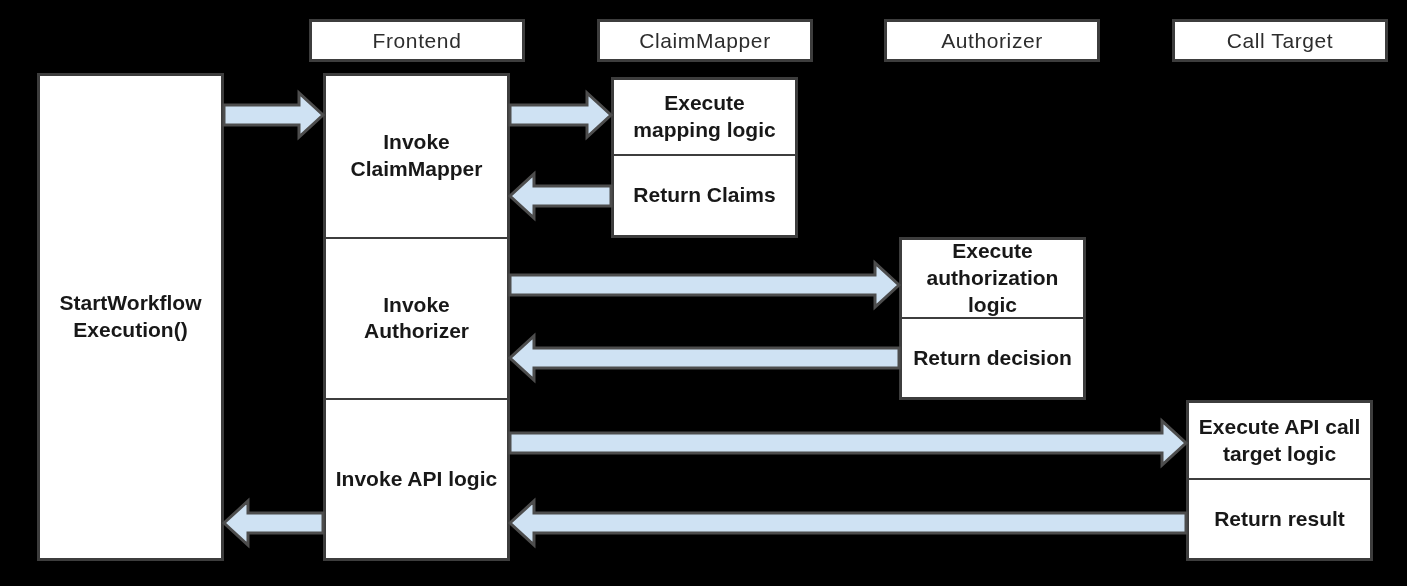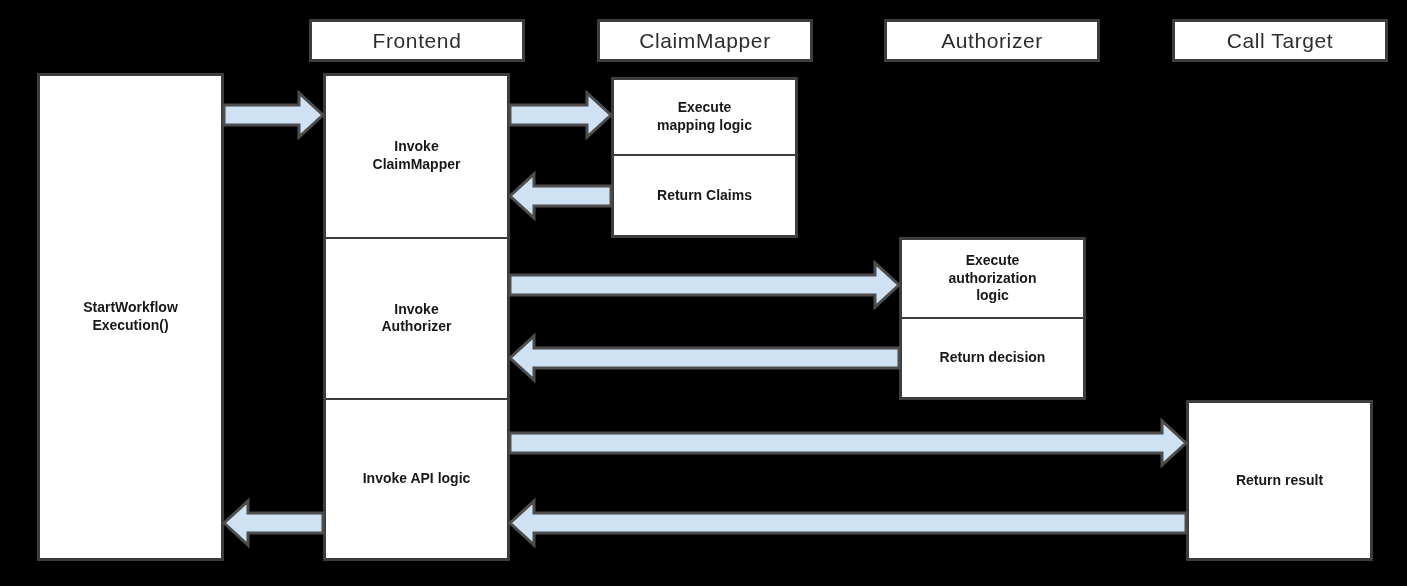--- a/index.html
+++ b/index.html
@@ -40,21 +40,21 @@
     flex-direction: column;
   }
   .section {
     flex-basis: 0;
     min-height: 0;
     display: flex;
     flex-direction: column;
     align-items: center;
     justify-content: center;
     text-align: center;
-    font-size: 14px;
+    font-size: 21px;
     font-weight: 700;
     line-height: 1.28;
     color: var(--label-text, #181818);
     padding: 2px 6px;
     box-sizing: border-box;
   }
   .section + .section {
     border-top: 2px solid var(--box-border, #3d3d3d);
   }
   #arrow-layer {
@@ -112,20 +112,24 @@
         <div>logic</div>
       </div>
       <div class="section" style="flex-grow: 82;">
         <div>Return decision</div>
       </div>
     </div>
     <div class="header-box" style="left: 1172px; top: 19px; width: 216px; height: 43px;">
       <span class="header-label">Call Target</span>
     </div>
     <div class="activity-box" style="left: 1186px; top: 400px; width: 187px; height: 161px;">
+      <div class="section" style="flex-grow: 79;">
+        <div>Execute API call</div>
+        <div>target logic</div>
+      </div>
       <div class="section" style="flex-grow: 82;">
         <div>Return result</div>
       </div>
     </div>
     <svg id="arrow-layer" width="1407" height="586">
       <polygon points="224,105 299,105 299,93 323,115 299,137 299,125 224,125" fill="#cfe2f3" stroke="#4d4d4d" stroke-width="3" stroke-linejoin="miter"></polygon>
       <polygon points="510,105 587,105 587,93 611,115 587,137 587,125 510,125" fill="#cfe2f3" stroke="#4d4d4d" stroke-width="3" stroke-linejoin="miter"></polygon>
       <polygon points="611,186 534,186 534,174 510,196 534,218 534,206 611,206" fill="#cfe2f3" stroke="#4d4d4d" stroke-width="3" stroke-linejoin="miter"></polygon>
       <polygon points="510,275 875,275 875,263 899,285 875,307 875,295 510,295" fill="#cfe2f3" stroke="#4d4d4d" stroke-width="3" stroke-linejoin="miter"></polygon>
       <polygon points="899,348 534,348 534,336 510,358 534,380 534,368 899,368" fill="#cfe2f3" stroke="#4d4d4d" stroke-width="3" stroke-linejoin="miter"></polygon>

